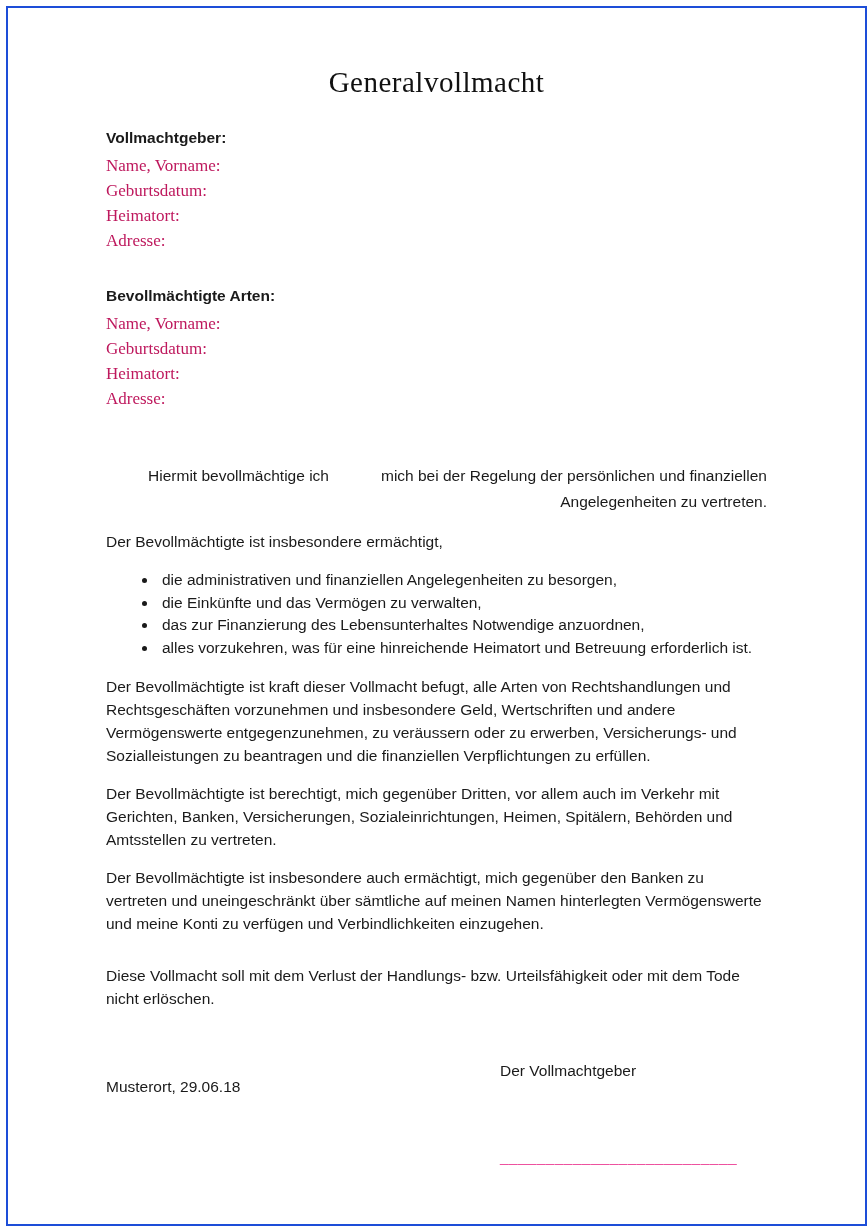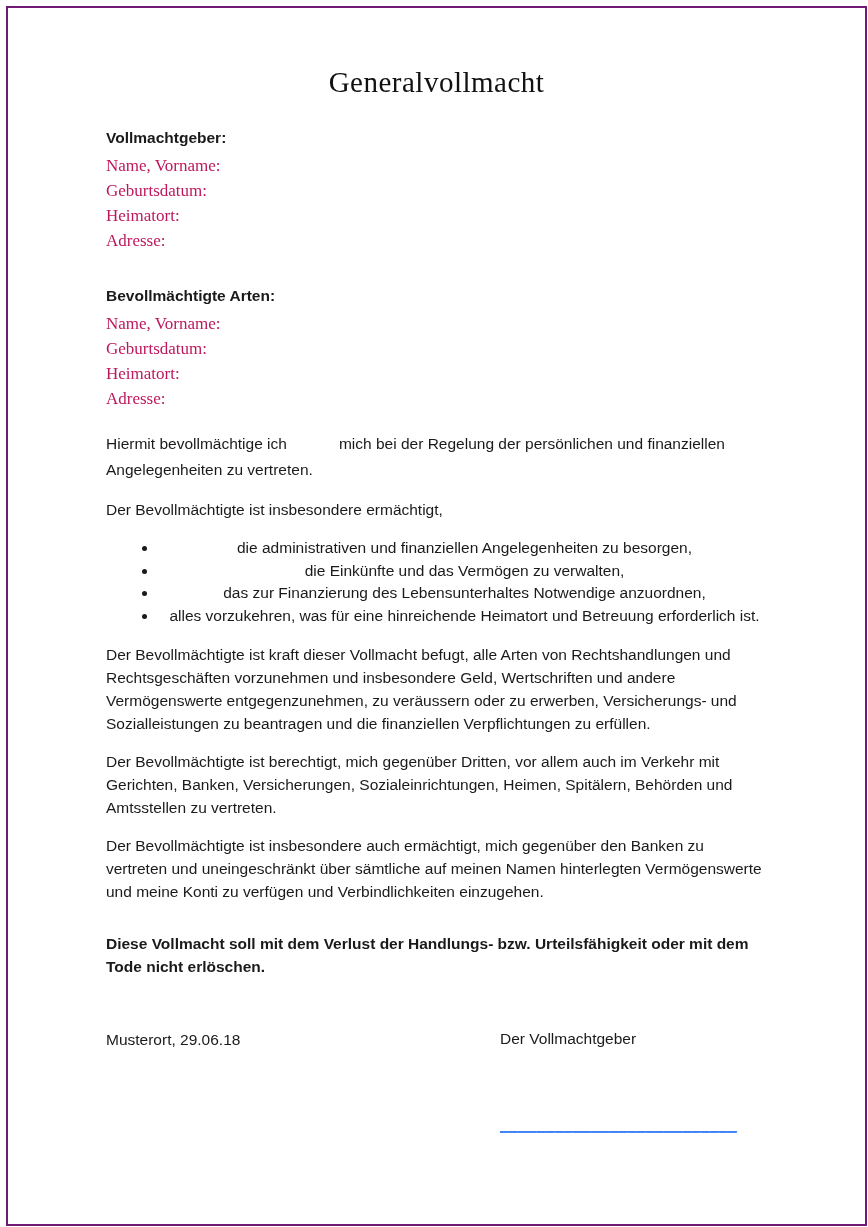--- a/index.html
+++ b/index.html
@@ -13,21 +13,21 @@
     position: relative;
     font-family: "Liberation Sans", sans-serif;
     color: #1a1a1a;
   }
   .page {
     position: absolute;
     left: 6px;
     top: 6px;
     right: 1px;
     bottom: 1px;
-    border: 2px solid #701a75;
+    border: 2px solid #1d4ed8;
     box-sizing: border-box;
     background: #ffffff;
     overflow: hidden;
   }
   .content {
     position: relative;
     padding: 58px 98px 0 98px;
     box-sizing: border-box;
     width: 100%;
     height: 100%;
@@ -60,68 +60,67 @@
   .section.first {
     margin-top: 18px;
   }
   .body-par {
     font-size: 15.5px;
     line-height: 23px;
     margin: 0 0 15px 0;
     color: #1a1a1a;
   }
   .intro-par {
-    margin-top: 20px;
+    margin-top: 52px;
     line-height: 26px;
+    text-align: right;
   }
   .gap-blank {
     display: inline-block;
     width: 52px;
   }
   ul.powers-list {
     margin: 0 0 16px 0;
     padding: 0 0 0 52px;
     list-style: disc;
-    text-align: center;
   }
   ul.powers-list li {
     font-size: 15.5px;
     line-height: 22.5px;
     color: #1a1a1a;
     padding-left: 4px;
   }
   .bold-par {
-    font-weight: bold;
+    font-weight: normal;
     margin-bottom: 0;
     margin-top: 29px;
   }
   .footer-row {
     position: relative;
     margin-top: 52px;
     font-size: 15.5px;
     height: 24px;
   }
   .place-date {
     position: absolute;
     left: 0;
-    top: 1px;
+    top: 16px;
   }
   .signature-block {
     position: absolute;
     left: 394px;
     top: 0;
     width: 300px;
   }
   .signature-line {
     margin-top: 68px;
     font-size: 15.5px;
     letter-spacing: 0.5px;
-    color: #3b82f6;
+    color: #ec4899;
     white-space: nowrap;
-    text-decoration: underline;
   }
 </style>
 </head>
 <body>
 
 <div class="page">
   <div class="content">
 
     <h1 class="doc-title">Generalvollmacht</h1>
 

